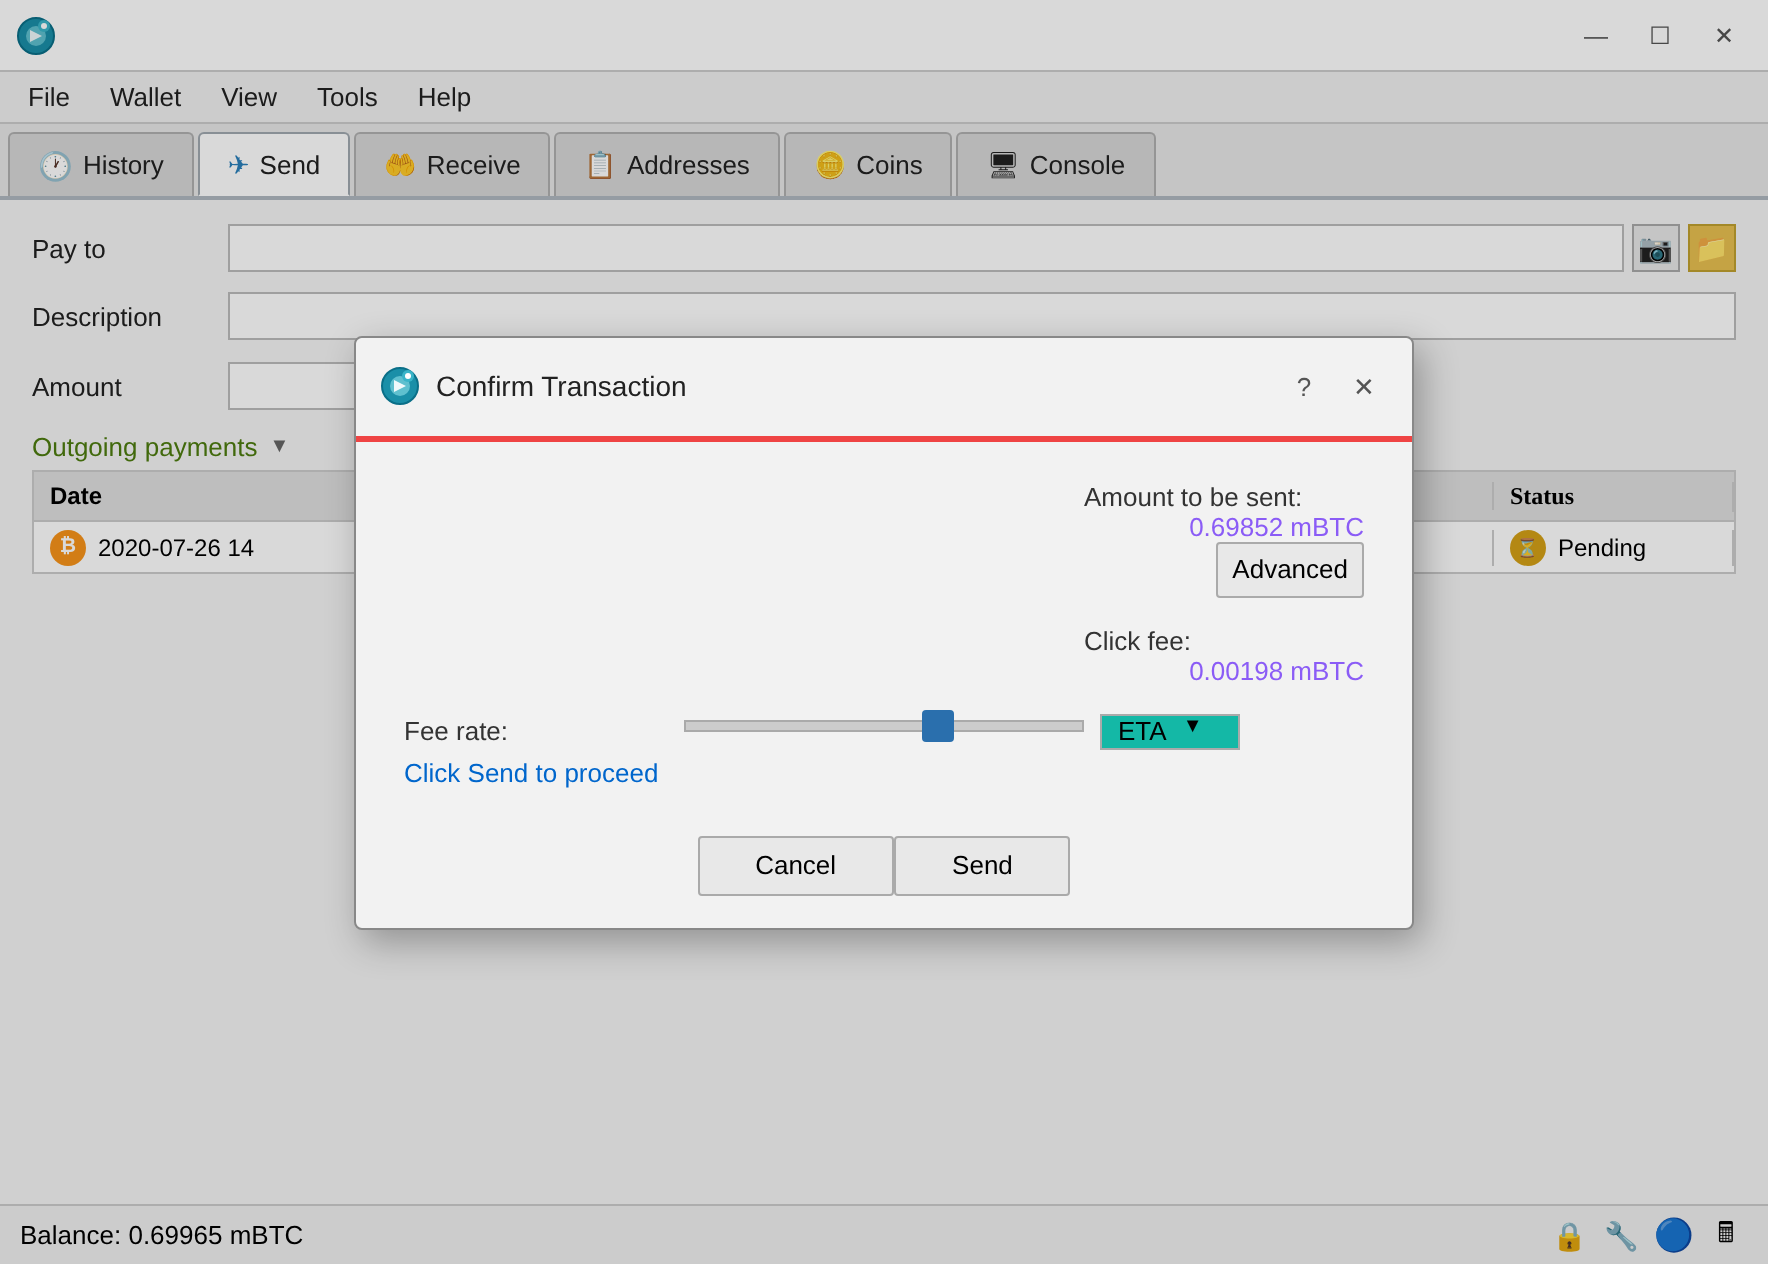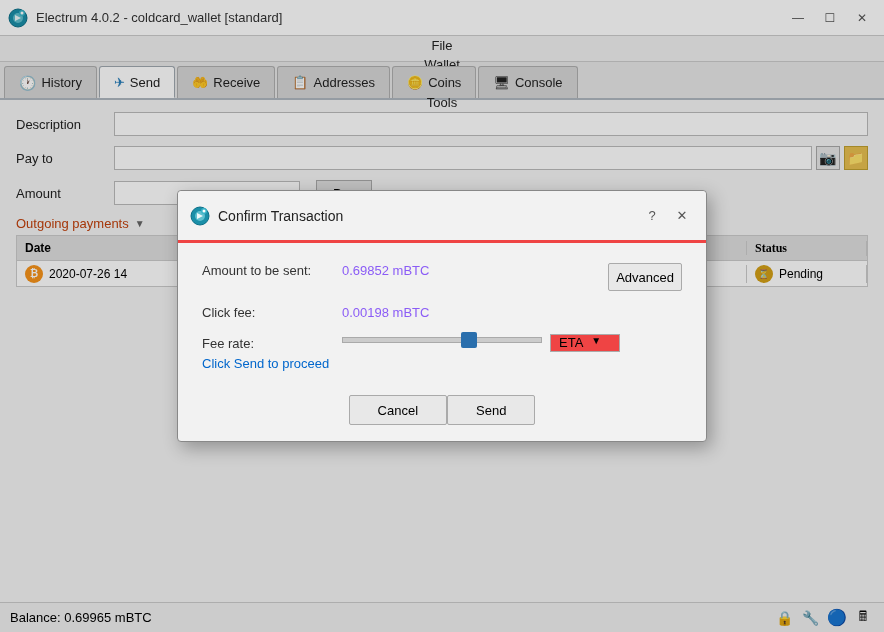--- a/index.html
+++ b/index.html
@@ -51,21 +51,20 @@
     }
 
     
     .menu-bar {
       background: #f0f0f0;
       height: 26px;
       display: flex;
       align-items: center;
       padding: 0 4px;
       border-bottom: 1px solid #ccc;
-      flex-direction: column;
     }
     .menu-item {
       padding: 2px 10px;
       cursor: pointer;
       font-size: 13px;
       color: #222;
     }
 
     
     .tab-bar {
@@ -164,21 +163,21 @@
     .section-header {
       display: flex;
       align-items: center;
       margin-top: 8px;
       margin-bottom: 4px;
       gap: 6px;
     }
     .section-title {
       font-size: 13px;
       font-weight: 500;
-      color: #c2410c;
+      color: #4d7c0f;
     }
     .table-header {
       display: flex;
       background: #e0e0e0;
       border: 1px solid #ccc;
       height: 26px;
       align-items: center;
       font-size: 12px;
       font-weight: 600;
     }
@@ -281,22 +280,23 @@
       color: #555;
       display: flex;
       align-items: center;
       justify-content: center;
     }
     .modal-body {
       padding: 20px 24px 16px 24px;
     }
     .modal-row {
       display: flex;
-      align-items: flex-start;
+      align-items: flex-end;
       margin-bottom: 14px;
+      flex-direction: column;
     }
     .modal-label {
       font-size: 13px;
       color: #333;
       width: 140px;
     }
     .modal-value {
       font-size: 13px;
       color: #8b5cf6;
       flex: 1;
@@ -324,21 +324,21 @@
     }
     .slider-container {
       flex: 1;
       display: flex;
       align-items: center;
       gap: 8px;
     }
     .fee-dropdown {
       height: 18px;
       padding: 0 8px;
-      background: #ef4444;
+      background: #14b8a6;
       border: 1px solid #aaa;
       font-size: 13px;
       cursor: pointer;
       display: flex;
       gap: 4px;
       min-width: 70px;
     }
     .click-send-text {
       font-size: 13px;
       color: #0066cc;
@@ -414,21 +414,20 @@
 
 <div class="title-bar">
   <div class="title-bar-left">
     <svg class="electrum-icon" viewBox="0 0 20 20">
       <circle cx="10" cy="10" r="9" fill="#1a8fa8" stroke="#0a6f88" stroke-width="1"></circle>
       <circle cx="10" cy="10" r="5" fill="#7dd4e0" opacity="0.7"></circle>
       <path d="M7 7 L13 10 L7 13 Z" fill="white" opacity="0.9"></path>
       <circle cx="14" cy="5" r="3" fill="#3ab4c8"></circle>
       <circle cx="14" cy="5" r="1.5" fill="white"></circle>
     </svg>
-    <span class="title-bar-title">Electrum 4.0.2  -  coldcard_wallet [standard]</span>
   </div>
   <div class="title-bar-controls">
     <button class="title-btn">—</button>
     <button class="title-btn">☐</button>
     <button class="title-btn close">✕</button>
   </div>
 </div>
 
 <div class="menu-bar">
   <span class="menu-item">File</span>
@@ -461,31 +460,31 @@
   </div>
   <div class="tab">
     <span style="font-size:13px;">🖥</span>
     <span>Console</span>
   </div>
 </div>
 
 <div class="main-content">
 
   <div class="form-row">
-    <span class="form-label">Description</span>
-    <input type="text" class="form-input" style="">
-  </div>
-
-  <div class="form-row">
     <span class="form-label">Pay to</span>
     <div class="input-with-icons">
       <input type="text" class="form-input" style="flex: 1 1 0%;">
       <button class="icon-btn">📷</button>
       <button class="icon-btn" style="background:#e8c050; border-color:#c0a030;">📁</button>
     </div>
+  </div>
+
+  <div class="form-row">
+    <span class="form-label">Description</span>
+    <input type="text" class="form-input" style="">
   </div>
 
   <div class="form-row">
     <span class="form-label">Amount</span>
     <input type="text" class="form-input" style="flex: 0 0 180px;">
     <button class="pay-btn">Pay</button>
   </div>
 
   <div class="section-header">
     <span class="section-title">Outgoing payments</span>

